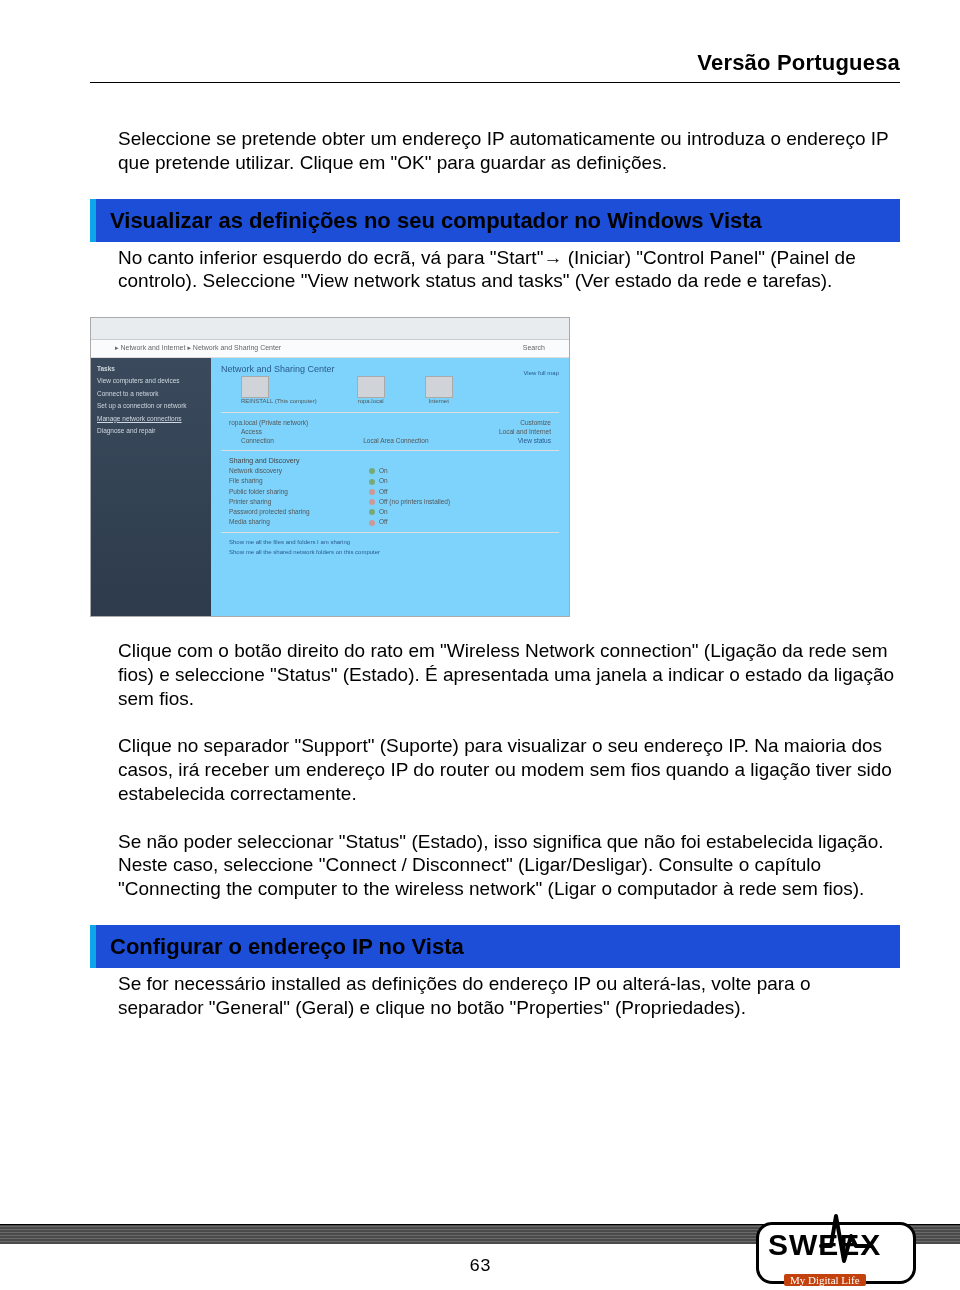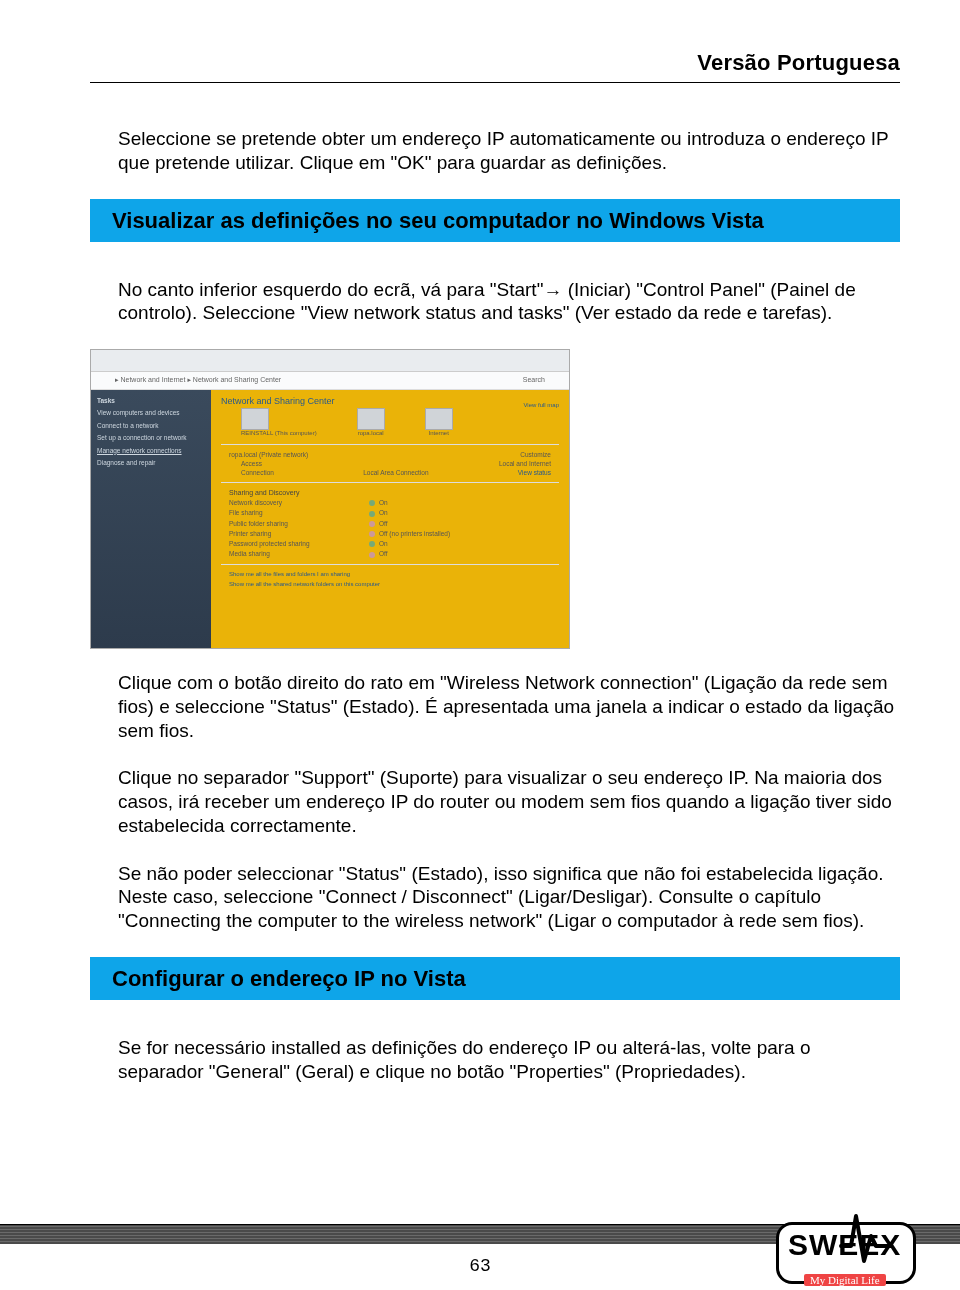--- a/index.html
+++ b/index.html
@@ -28,24 +28,24 @@
     margin-bottom: 44px;
   }
   .para {
     font-size: 19px;
     line-height: 1.25;
     margin-bottom: 24px;
     font-stretch: condensed;
     margin-left: 28px;
   }
   .section-bar {
-    background: #0ea5e9;
-    border-left: 8px solid #0ea5e9;
+    background: #1d4ed8;
+    border-left: 6px solid #0ea5e9;
     padding: 9px 14px 8px 14px;
-    margin-bottom: 36px;
+    margin-bottom: 4px;
   }
   .section-bar .title {
     font-size: 22px;
     font-weight: bold;
     font-stretch: condensed;
   }
   .arrow { font-family: Arial, sans-serif; }
   .screenshot {
     width: 480px;
     height: 300px;
@@ -62,21 +62,21 @@
   .ss-body { display: flex; height: calc(100% - 40px); }
   .ss-side {
     width: 120px;
     background: linear-gradient(#3a4a5c, #2d3b4c);
     color: #cfd8e0;
     padding: 6px 6px;
     font-size: 6.5px;
     line-height: 1.6;
   }
   .ss-side div { margin-bottom: 2px; white-space: nowrap; overflow: hidden; text-overflow: ellipsis; }
-  .ss-main { flex: 1; background: #eab308; padding: 6px 10px; }
+  .ss-main { flex: 1; background: #7dd3fc; padding: 6px 10px; }
   .ss-h { font-size: 9px; color: #2a5a8a; margin-bottom: 8px; }
   .ss-netrow { display: flex; gap: 40px; margin: 0 20px 8px 20px; align-items: center; }
   .ss-icon { width: 28px; height: 22px; background: #d0d4d8; border: 1px solid #aaa; }
   .ss-cap { font-size: 6px; text-align: center; color: #555; }
   .ss-sep { border-top: 1px solid #ddd; margin: 6px 0; }
   .ss-line { display: flex; justify-content: space-between; font-size: 6.5px; margin: 2px 8px; color: #555; }
   .ss-sub { font-size: 6.5px; margin: 3px 8px; color: #555; display: flex; gap: 30px; }
   .ss-sub .dot { width:6px; height:6px; background:#7a7; border-radius:50%; display:inline-block; margin-right:4px; vertical-align:middle;}
   .ss-sub .dot.off { background:#c99; }
   .ss-foot { font-size: 6px; color: #2a5a8a; margin: 4px 8px; }
@@ -101,21 +101,21 @@
     bottom: 14px;
     font-size: 18px;
     color: #000;
     font-stretch: condensed;
     font-family: Liberation Mono, monospace;
   }
   .logo {
     position: absolute;
     right: 44px;
     bottom: 2px;
-    width: 140px;
+    width: 160px;
     height: 78px;
   }
   .logo-box {
     position: absolute;
     left: 0; right: 0; top: 12px; bottom: 4px;
     border: 3px solid #000;
     border-radius: 16px;
     background: #fff;
   }
   .logo-text {
@@ -126,21 +126,21 @@
     font-size: 30px;
     letter-spacing: 1px;
     color: #000;
   }
   .logo-sub {
     position: absolute;
     left: 28px; bottom: 2px;
     font-family: "Comic Sans MS", cursive;
     font-size: 11px;
     color: #fff;
-    background: #ef4444;
+    background: #c2410c;
     padding: 0 6px;
     border-radius: 2px;
     white-space: nowrap;
   }
   .logo-wave {
     position: absolute;
     left: 60px; top: -4px;
     width: 60px; height: 60px;
   }
 </style>

